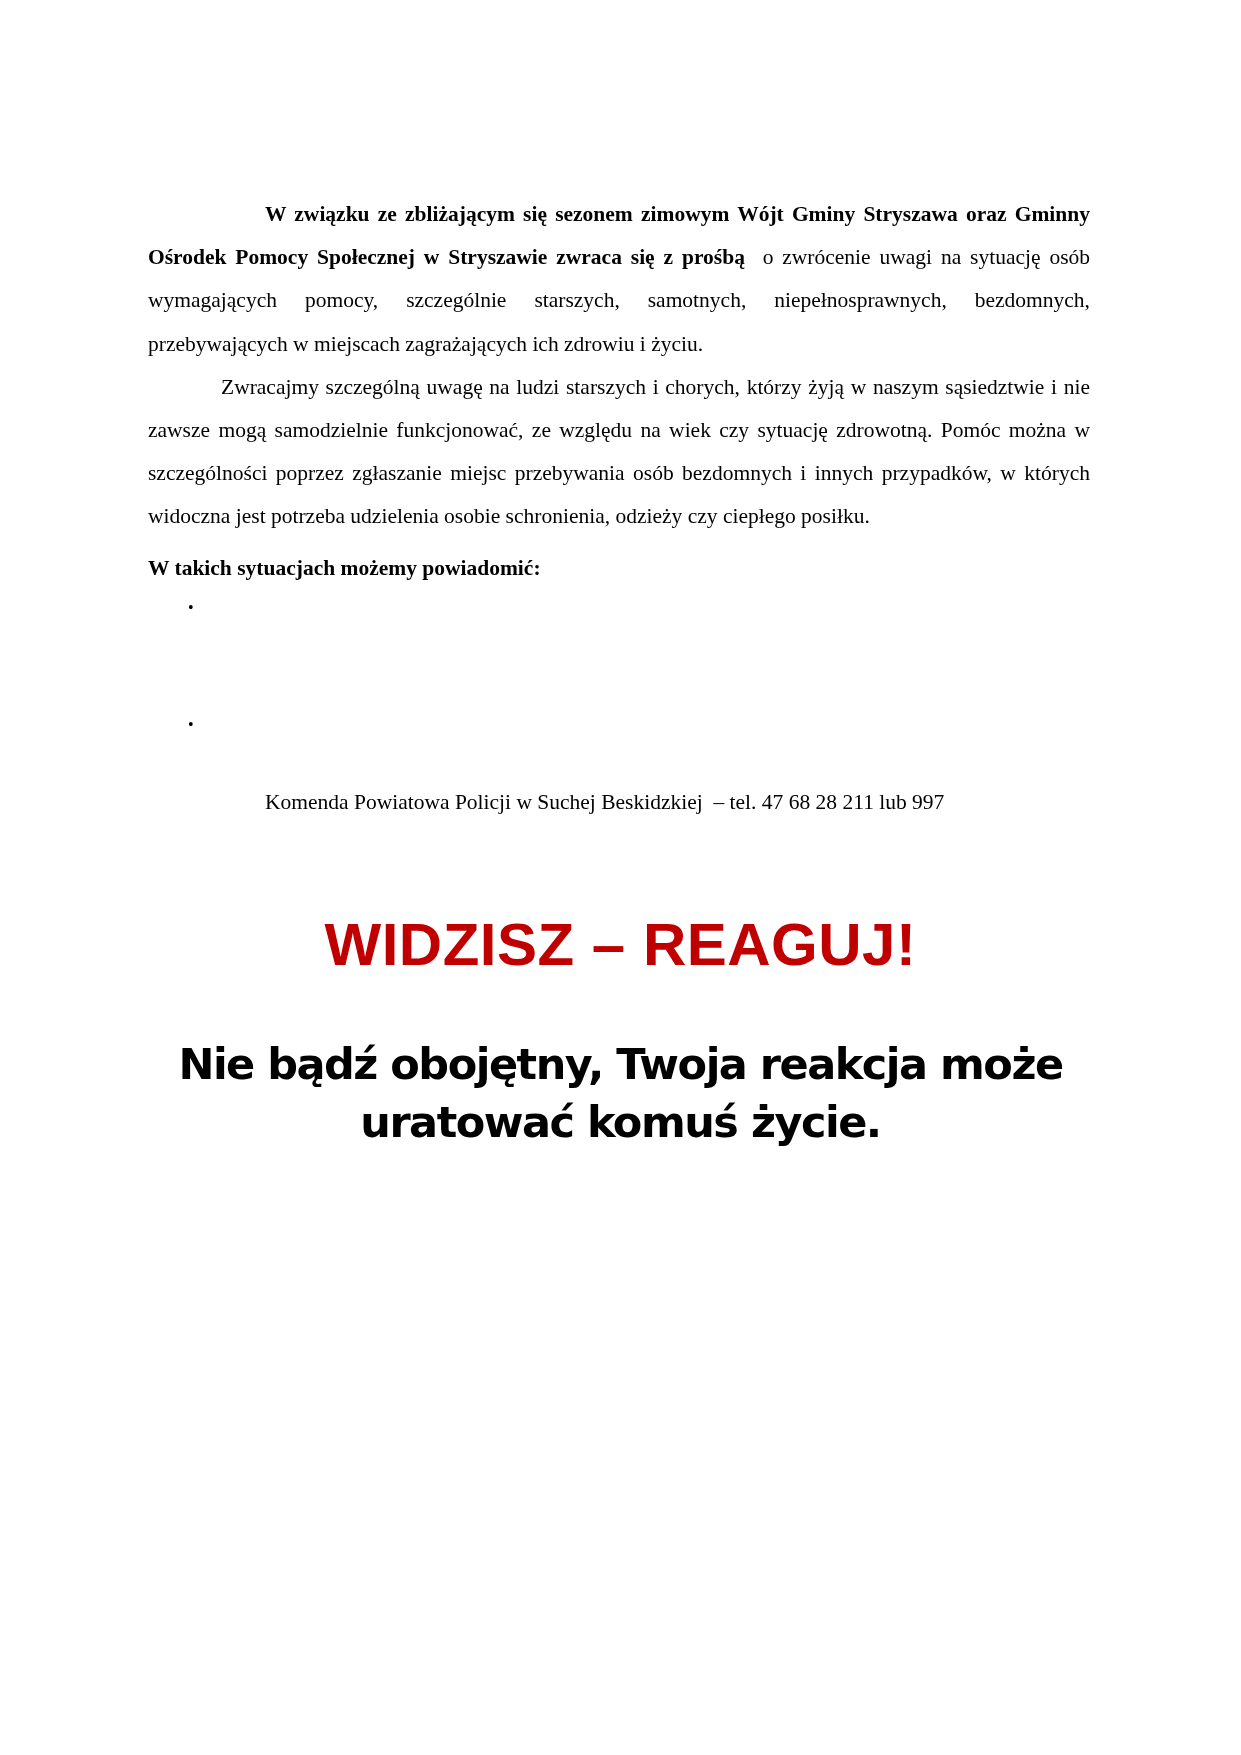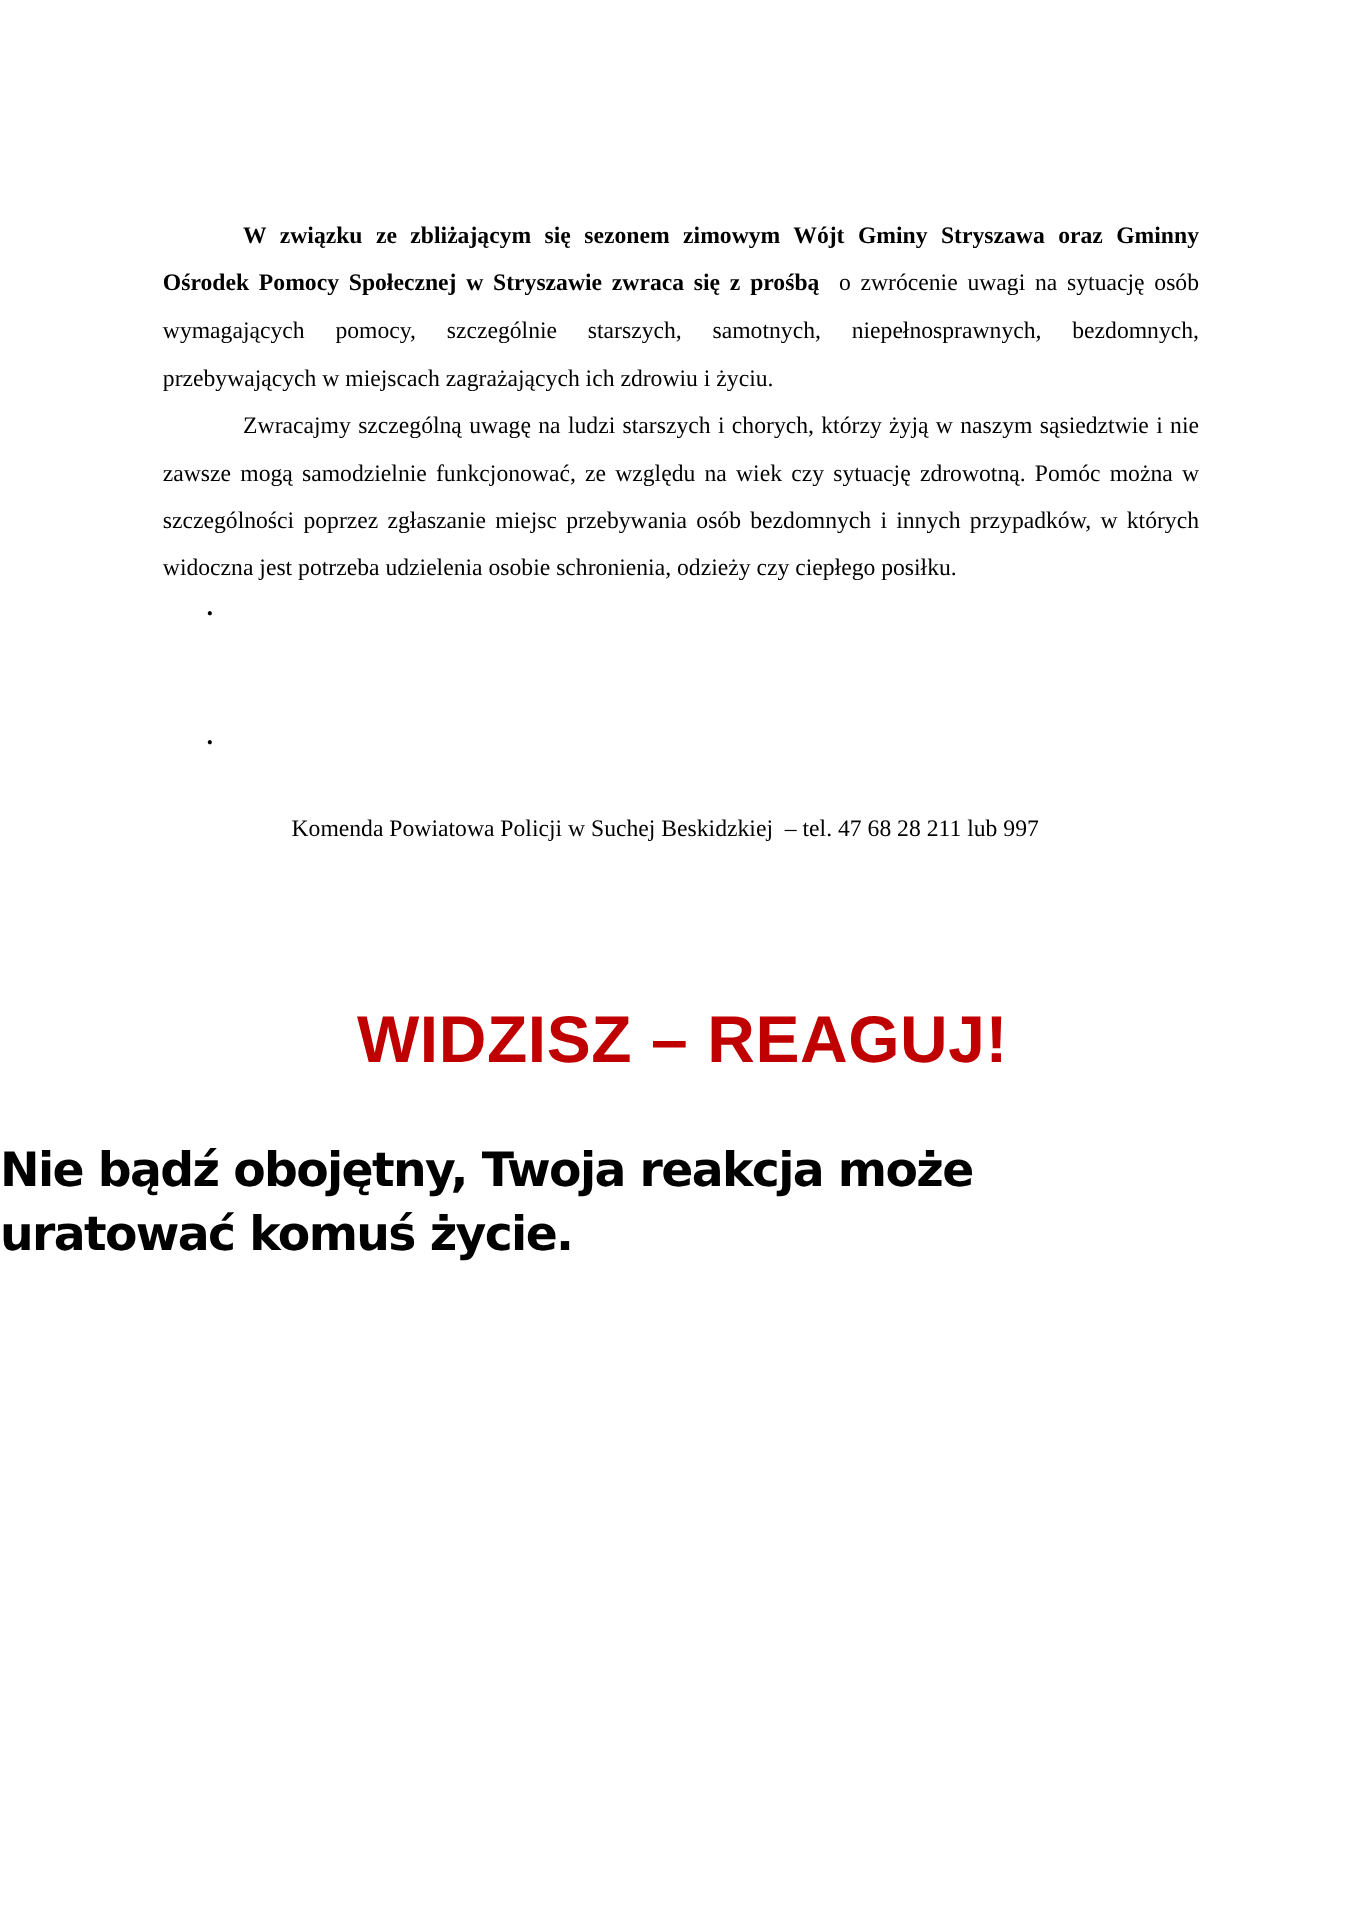--- a/index.html
+++ b/index.html
@@ -30,21 +30,21 @@
       font-family: "Liberation Serif", serif;
       font-size: 21.5px;
       line-height: 43.2px;
       color: #000;
     }
     .para {
       margin: 0;
       text-align: justify;
       text-indent: 73px;
     }
-    .para b { font-weight: bold; }
+    .para b { font-weight: bold; margin-left: 44px; }
     .notify-heading {
       margin: 0;
       margin-top: 9px;
       font-weight: bold;
       font-size: 21.5px;
       line-height: 40px;
     }
     .contact-list {
       list-style: none;
       margin: 0;
@@ -73,40 +73,42 @@
       font-size: 60px;
       letter-spacing: 0.5px;
       line-height: 60px;
       color: #c00000;
     }
     .appeal {
       position: absolute;
       left: 0;
       top: 1035px;
       width: 1241px;
+      text-align: center;
       font-family: "DejaVu Sans", sans-serif;
       font-weight: bold;
       font-size: 43px;
       line-height: 58px;
       letter-spacing: -1.5px;
       color: #000;
     }
     .appeal span { display: block; }
   </style>
 </head>
 <body>
 
 <div class="page">
 
   <div class="body-text">
     <p class="para"><b>W związku ze zbliżającym się sezonem zimowym Wójt Gminy Stryszawa oraz Gminny Ośrodek Pomocy Społecznej w Stryszawie zwraca się z prośbą</b><span style="white-space: pre-wrap;">  o zwrócenie uwagi na sytuację osób wymagających pomocy, szczególnie starszych, samotnych, niepełnosprawnych, bezdomnych, przebywających w miejscach zagrażających ich zdrowiu i życiu.</span></p>
 
 
     <p class="para">Zwracajmy szczególną uwagę na ludzi starszych i chorych, którzy żyją w naszym sąsiedztwie i nie zawsze mogą samodzielnie funkcjonować, ze względu na wiek czy sytuację zdrowotną. Pomóc można w szczególności poprzez zgłaszanie miejsc przebywania osób bezdomnych i  innych przypadków, w których widoczna jest potrzeba udzielenia osobie schronienia, odzieży czy ciepłego posiłku.</p>
 
+    <p class="notify-heading">W takich sytuacjach możemy powiadomić:</p>
 
     <ul class="contact-list">
       <li class="contact-item">
         <span class="bullet">•</span>
       </li>
       <li class="contact-item">
         <span class="bullet">•</span>
         <span>Komenda Powiatowa Policji w Suchej Beskidzkiej  – tel. 47 68 28 211 lub 997</span>
       </li>
     </ul>

